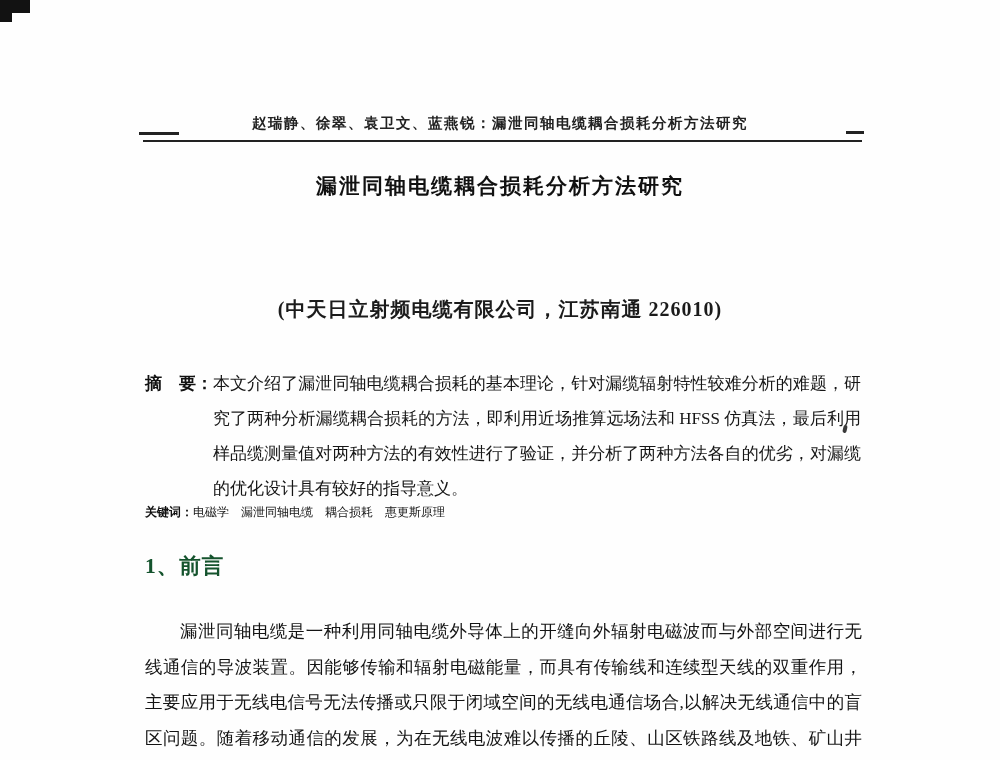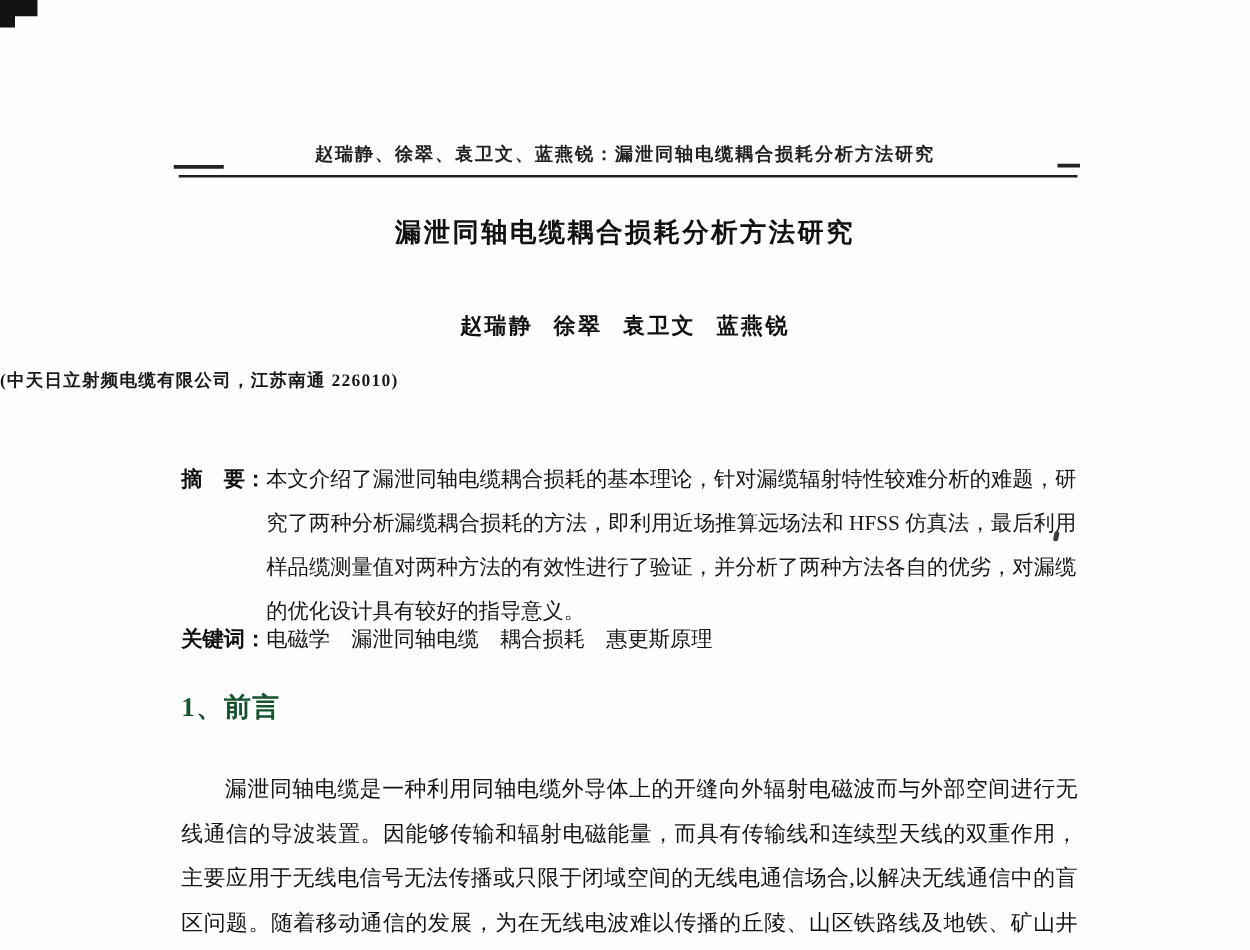--- a/index.html
+++ b/index.html
@@ -73,22 +73,22 @@
     text-align: center;
     font-size: 17.5px;
     font-weight: bold;
     letter-spacing: 2px;
     word-spacing: 10px;
     color: #111;
   }
   .paper-affiliation {
     position: absolute;
     top: 296px; left: 0; right: 0;
-    text-align: left;
-    font-size: 14px;
+    text-align: center;
+    font-size: 20px;
     font-weight: 600;
     letter-spacing: 1px;
     color: #1b1b1b;
   }
   
   .abstract-block {
     position: absolute;
     top: 352px; left: 145px;
     width: 716px;
     display: flex;
@@ -109,21 +109,21 @@
     line-height: 35px;
     text-align: justify;
     color: #161616;
     font-family: Liberation Serif, serif;
   }
   
   .keywords-line {
     position: absolute;
     top: 495px; left: 145px;
     width: 716px;
-    font-size: 17px;
+    font-size: 12px;
     line-height: 34px;
     color: #161616;
   }
   .keywords-label {
     font-weight: bold;
     color: #111;
   }
   
   .section-heading {
     position: absolute;
@@ -162,21 +162,20 @@
   <div class="artifact-corner2"></div>
 
   <div class="running-head">赵瑞静、徐翠、袁卫文、蓝燕锐：漏泄同轴电缆耦合损耗分析方法研究</div>
 
   <div class="header-tick-left"></div>
   <div class="header-tick-right"></div>
   <div class="header-rule"></div>
 
   <h1 class="paper-title">漏泄同轴电缆耦合损耗分析方法研究</h1>
 
-  <div class="paper-authors">赵瑞静 徐翠 袁卫文 蓝燕锐</div>
 
   <div class="paper-affiliation">(中天日立射频电缆有限公司，江苏南通 226010)</div>
 
   <div class="abstract-block">
     <span class="abstract-label">摘　要：</span>
     <span class="abstract-text">本文介绍了漏泄同轴电缆耦合损耗的基本理论，针对漏缆辐射特性较难分析的难题，研究了两种分析漏缆耦合损耗的方法，即利用近场推算远场法和 HFSS 仿真法，最后利用样品缆测量值对两种方法的有效性进行了验证，并分析了两种方法各自的优劣，对漏缆的优化设计具有较好的指导意义。</span>
   </div>
 
   <div class="artifact-speck"></div>
 

